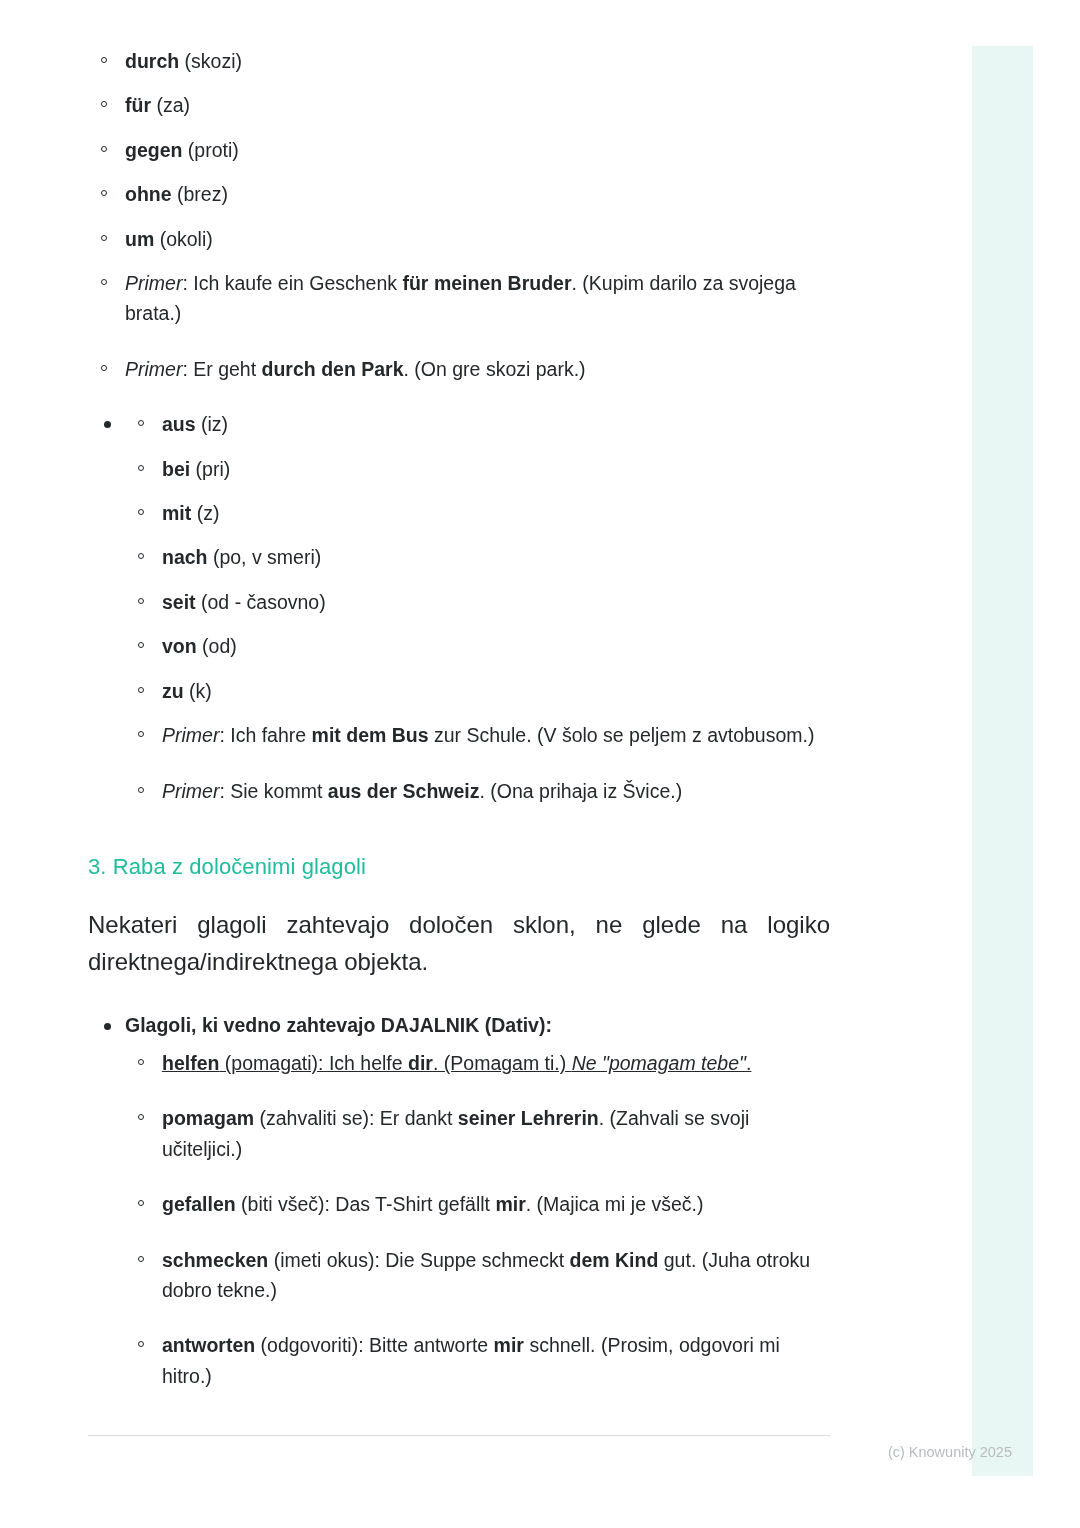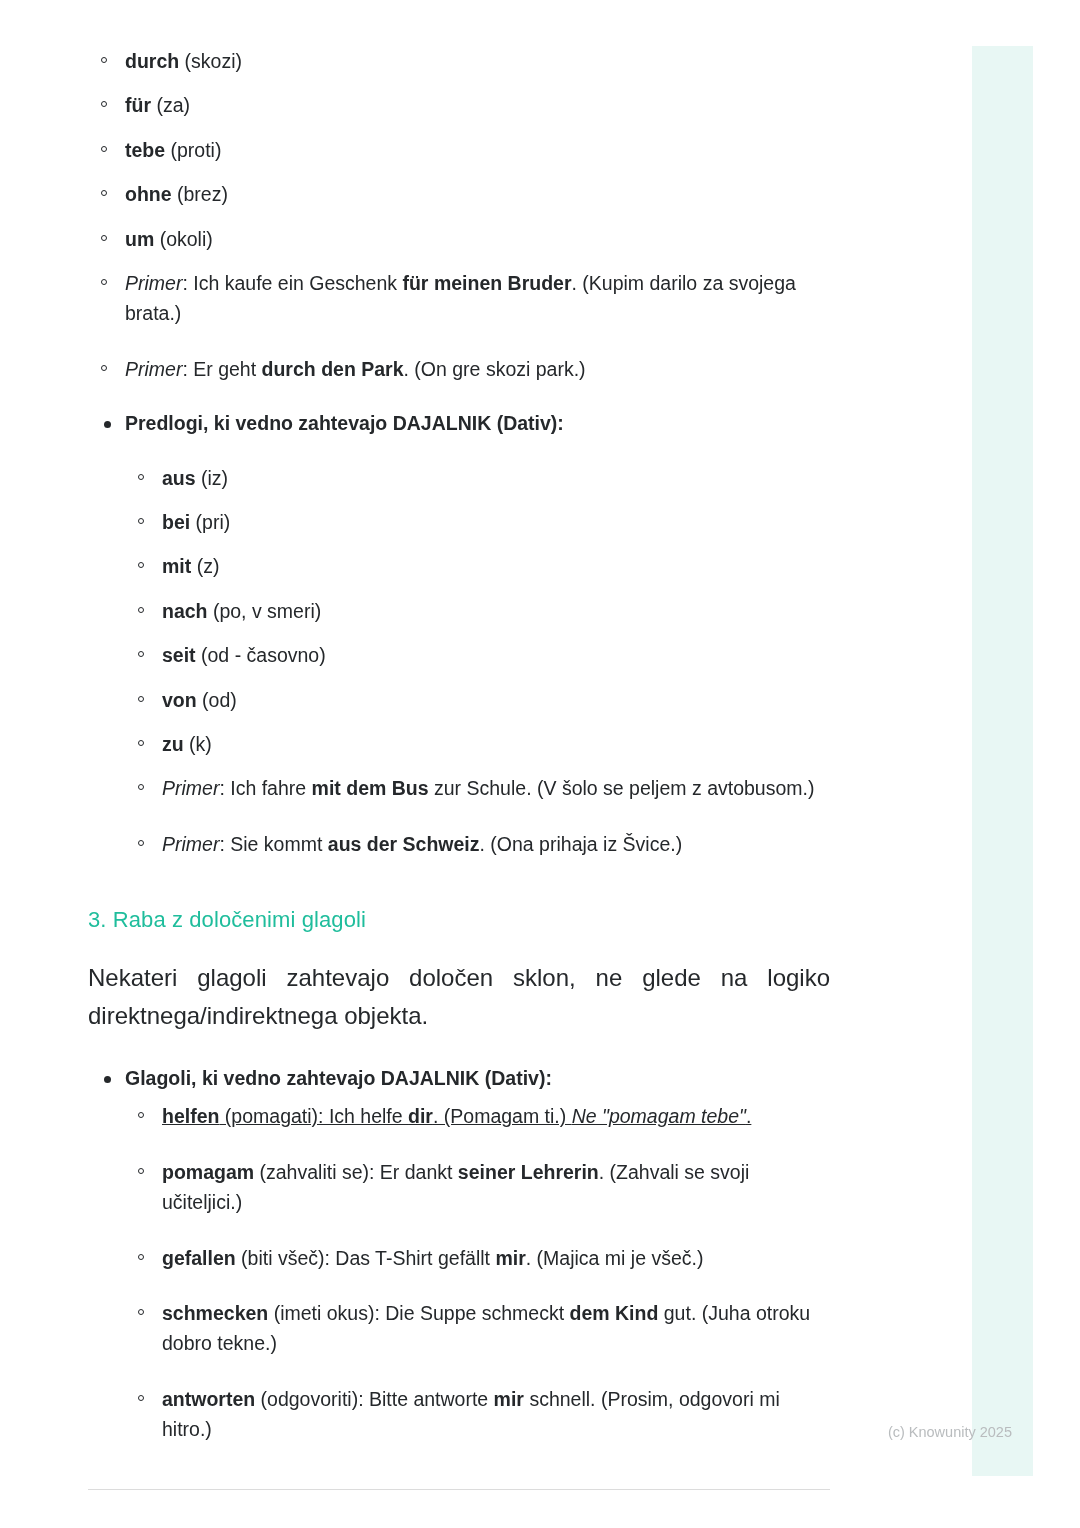--- a/index.html
+++ b/index.html
@@ -107,21 +107,21 @@
   .tight-sub > li:first-child { margin-top: 0; text-decoration: underline; }
   .nested-wrap { margin-top: 6px; }
   hr.rule {
     border: none;
     border-top: 1px solid #dcdcdc;
     margin: 44px 0 0 0;
   }
   .footer {
     position: absolute;
     right: 68px;
-    bottom: 88px;
+    bottom: 68px;
     font-size: 14.5px;
     color: #b9bcbe;
   }
   .small-gap { margin-bottom: 14px !important; }
 </style>
 </head>
 <body>
 
 <div class="page">
 
@@ -130,39 +130,38 @@
   <div class="content">
 
     <ul class="lvl2">
       <li class="small-gap">
         <span class="b">durch</span><span> (skozi)</span>
       </li>
       <li class="small-gap">
         <span class="b">für</span><span> (za)</span>
       </li>
       <li class="small-gap">
-        <span class="b">tebe</span><span> (proti)</span>
+        <span class="b">gegen</span><span> (proti)</span>
       </li>
       <li class="small-gap">
         <span class="b">ohne</span><span> (brez)</span>
       </li>
       <li class="small-gap">
         <span class="b">um</span><span> (okoli)</span>
       </li>
       <li>
         <span class="i">Primer</span><span>: Ich kaufe ein Geschenk </span><span class="b">für meinen Bruder</span><span>. (Kupim darilo za svojega brata.)</span>
       </li>
       <li>
         <span class="i">Primer</span><span>: Er geht </span><span class="b">durch den Park</span><span>. (On gre skozi park.)</span>
       </li>
     </ul>
 
     <ul class="lvl1">
       <li class="bulleted">
-        <div class="group-heading">Predlogi, ki vedno zahtevajo DAJALNIK (Dativ):</div>
         <ul class="lvl2 nested-wrap">
           <li class="small-gap">
             <span class="b">aus</span><span> (iz)</span>
           </li>
           <li class="small-gap">
             <span class="b">bei</span><span> (pri)</span>
           </li>
           <li class="small-gap">
             <span class="b">mit</span><span> (z)</span>
           </li>

